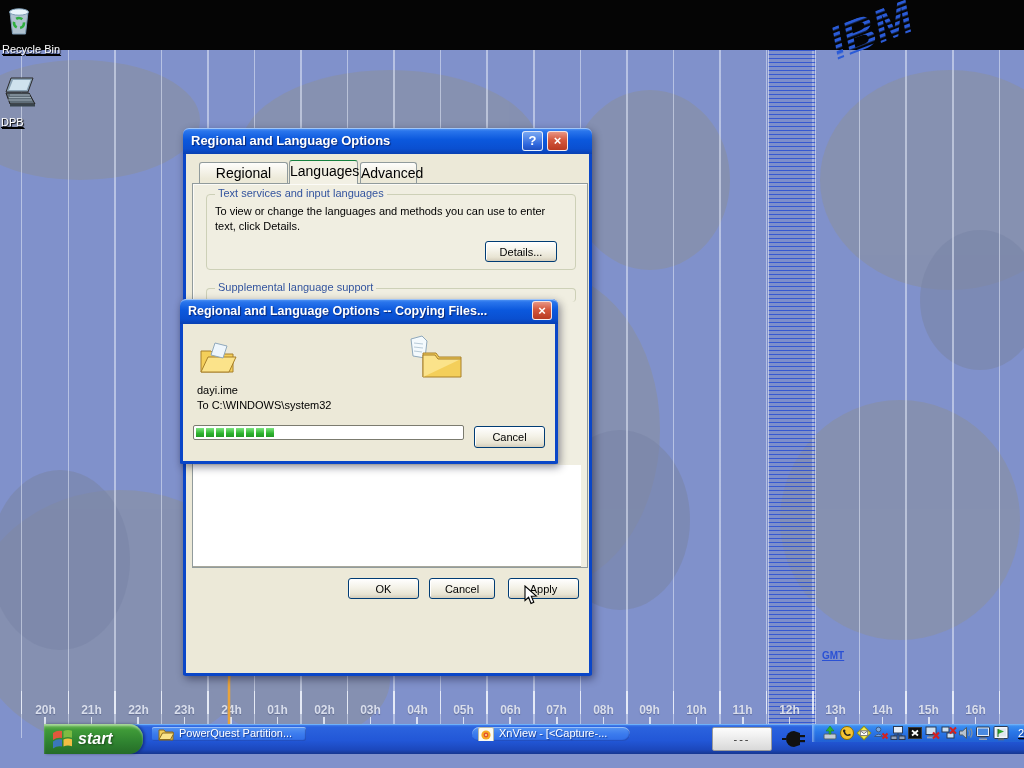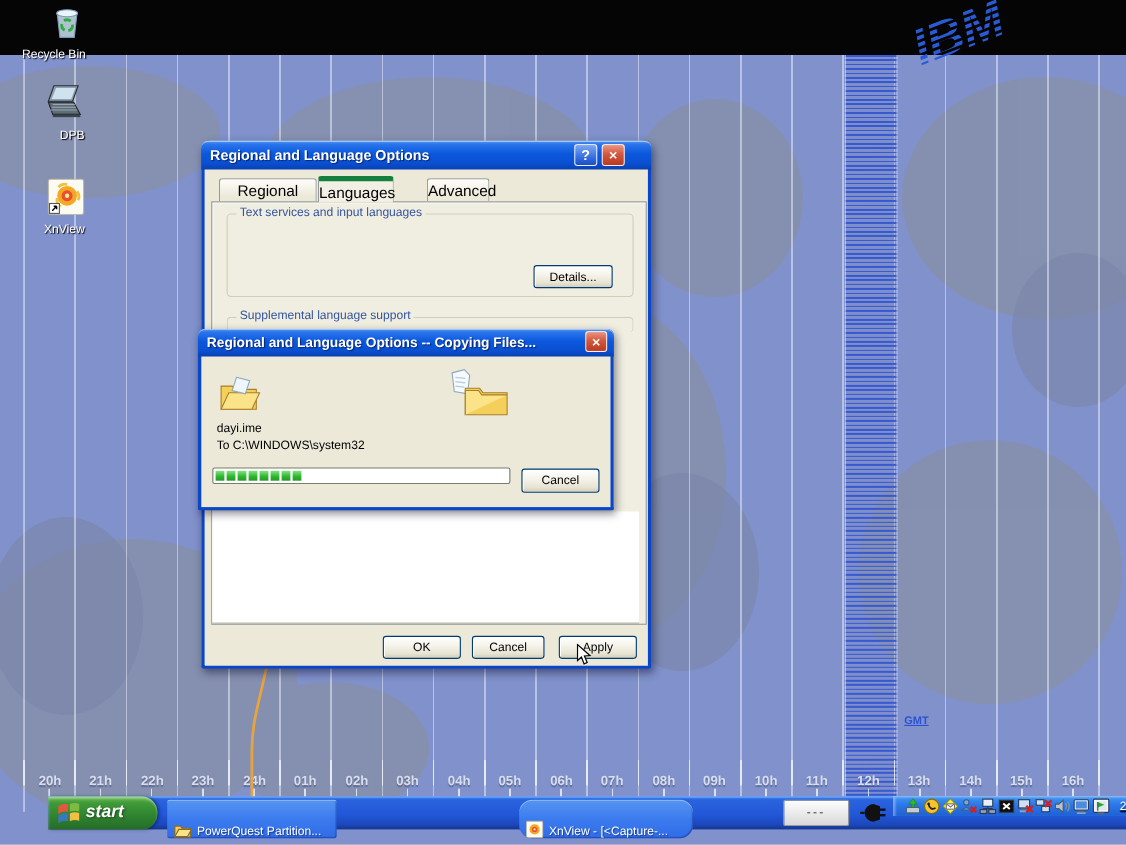--- a/index.html
+++ b/index.html
@@ -21,21 +21,21 @@
     background-image:repeating-linear-gradient(to right, rgba(240,244,252,.8) 0 1.5px, transparent 1.5px 46.55px); }
   .tz-ticks { position:absolute; left:44px; top:717px; width:960px; height:15px;
     background-image:repeating-linear-gradient(to right, rgba(240,244,252,.8) 0 1.5px, transparent 1.5px 46.55px); }
   .tz-label { position:absolute; top:703px; width:47px; text-align:center;
     font-size:12px; font-weight:bold; color:#d9deec; text-shadow:0 1px 1px rgba(60,70,110,.5); }
   .gmt { position:absolute; left:822px; top:650px; font-size:10px; font-weight:bold;
     color:#2b51d4; text-decoration:underline; }
   .now-line { position:absolute; left:0; top:0; }
 
   
-  .desk-icon { position:absolute; width:76px; text-align:right; }
+  .desk-icon { position:absolute; width:76px; text-align:left;text-decoration:underline; }
   .desk-icon .glyph { display:inline-block; }
   .desk-icon .lbl { display:block; margin-top:2px; font-size:11px; color:#fff;
     text-shadow:1px 1px 1px #000; }
 
   
   .win { position:absolute; border-left:3px solid #0a46c8; border-right:3px solid #0a46c8;
     border-bottom:3px solid #0a46c8; background:#ece9d8; border-radius:8px 8px 3px 3px;
     box-shadow:2px 3px 8px rgba(0,0,30,.45); }
   .titlebar { position:relative; height:26px; border-radius:6px 6px 0 0; margin:0 -3px;
     background:linear-gradient(180deg,#5a9cf5 0%, #2a75ec 12%, #0b58dd 45%, #0a4fd0 80%, #0940b2 100%);
@@ -50,21 +50,21 @@
 
   
   .xp-btn { position:absolute; border:1px solid #003c74; border-radius:3px;
     background:linear-gradient(180deg,#ffffff,#f4f2e8 45%,#e8e4d3 80%,#d4cdbb);
     font-size:11px; color:#000; text-align:center; box-shadow:inset 1px 1px 0 #fff; }
 
   
   .tab { position:absolute; height:21px; top:34px; border:1px solid #919b9c; border-bottom:none;
     border-radius:3px 3px 0 0; background:linear-gradient(180deg,#fefdfb,#ece9d8 80%);
     font-size:14px; text-align:center; line-height:20px; color:#000; }
-  .tab.active { top:32px; height:24px; background:#f2f0e4; border-top:5px solid #15803d; z-index:3;
+  .tab.active { top:32px; height:24px; background:#f2f0e4; border-top:1px solid #15803d; z-index:3;
     font-weight:normal; }
   .tab-page { position:absolute; border:1px solid #919b9c; background:#f0eee1;
     box-shadow:inset 1px 1px 0 #fcfbf7; }
   .groupbox { position:absolute; border:1px solid #cdd0b7; border-radius:4px; }
   .group-caption { position:absolute; top:-8px; left:8px; background:#f0eee1; padding:0 3px;
     font-size:11px; color:#33549e; }
   .body-text { position:absolute; font-size:11px; color:#000; line-height:15px; }
 
   
   .progress { position:absolute; height:15px; border:1px solid #7b7b6f; border-radius:2px;
@@ -74,24 +74,24 @@
   
   #taskbar { position:absolute; left:0; top:724px; width:1024px; height:30px;
     background:linear-gradient(180deg,#4f8df5 0%, #2b63de 10%, #2257d7 55%, #1c48bd 85%, #15368f 100%);
     box-shadow:inset 0 1px 0 #6fb0f8;margin-left:44px; }
   #start-btn { position:absolute; left:0; top:0; width:99px; height:30px;
     background:linear-gradient(180deg,#71bf59 0%, #3f9a38 20%, #2f8330 60%, #256c27 100%);
     border-radius:0 14px 14px 0; box-shadow:inset 0 2px 2px rgba(255,255,255,.4), 2px 0 3px rgba(0,0,40,.4);
     display:flex; align-items:center; }
   #start-btn .start-txt { font-size:16px; font-weight:bold; font-style:italic; color:#fff;
     text-shadow:1px 1px 2px #1c4a1a; margin-left:5px; }
-  .tb-btn { position:absolute; top:3px; height:35px; border-radius:2px;
+  .tb-btn { position:absolute; top:3px; height:14px; border-radius:2px;
     background:linear-gradient(180deg,#5695f2 0%, #3b7bee 50%, #2f6ce6 100%);
     box-shadow:inset 0 1px 0 rgba(255,255,255,.4), inset -1px -1px 1px rgba(0,0,90,.3);
-    display:flex; align-items:flex-end; gap:5px; padding:0 6px; overflow:hidden; }
+    display:flex; align-items:flex-start; gap:5px; padding:0 6px; overflow:hidden; }
   .tb-btn .tb-lbl { font-size:11px; color:#fff; white-space:nowrap; text-shadow:1px 1px 1px rgba(0,20,90,.6); }
   #lang-band { position:absolute; left:668px; top:3px; width:60px; height:24px;
     background:linear-gradient(180deg,#fdfdfd,#d9d9d9); border:1px solid #9a9a9a; border-radius:2px;
     font-size:11px; color:#333; text-align:center; line-height:22px; letter-spacing:2px; }
   #tray { position:absolute; left:768px; top:0; width:256px; height:18px;
     background:linear-gradient(180deg,#3f95f4 0%, #2a77e8 45%, #1f5fd4 100%);
     box-shadow:inset 2px 1px 2px rgba(255,255,255,.35); display:flex; align-items:center;text-decoration:underline; }
   .tray-ico { width:16px; height:16px; margin-left:1px; flex:0 0 auto; }
   #clock { font-size:11px; color:#fff; margin-left:8px; text-shadow:1px 1px 1px rgba(0,20,90,.6); }
 
@@ -180,51 +180,38 @@
         <polygon points="10,2 32,2 27,16 5,16" fill="#8aa2b5" stroke="#2b2b2b"></polygon>
         <polygon points="12,4 29.5,4 25.7,14 8,14" fill="#cfe2ee"></polygon>
         <path d="M5 17 L28 17 L34 28 L9 28 Z" fill="#5f6d78" stroke="#222"></path>
         <path d="M9 19 L29 19 M8 21.5 L30 21.5 M7 24 L31 24" stroke="#9aa8b2" stroke-width="1"></path>
         <rect x="9" y="28" width="25" height="2.5" fill="#39444c"></rect>
       </svg>
     </span>
     <span class="lbl">DPB</span>
   </div>
 
-  <div class="desk-icon" style="left:1px; top:162px;">
-    <span class="glyph">
-      <svg width="34" height="34" viewBox="0 0 34 34">
-        <rect x="1" y="1" width="32" height="32" rx="2" fill="#fbfbf2" stroke="#b9b9a8"></rect>
-        <circle cx="18" cy="16" r="9" fill="#f6a823"></circle>
-        <circle cx="18" cy="16" r="5" fill="#e3512e"></circle>
-        <circle cx="18" cy="16" r="2" fill="#fbe9a0"></circle>
-        <path d="M10 8 q4-4 8-2 M27 12 q3 4 1 8 M12 26 q-4-3-3-8" stroke="#f0c040" stroke-width="2.5" fill="none"></path>
-        <rect x="2" y="23" width="9" height="9" fill="#fff" stroke="#555"></rect>
-        <path d="M4.5 29.5 L8.5 25.5 M8.5 25.5 L8.5 28.2 M8.5 25.5 L5.8 25.5" stroke="#000" stroke-width="1.3" fill="none"></path>
-      </svg>
-    </span>
-    <span class="lbl" style="color:#fff">XnView</span>
-  </div>
-
-  <div class="win" style="left:183px; top:128px; width:409px; height:480px;">
+
+  <div class="win" style="left:183px; top:128px; width:409px; height:548px;">
     <div class="titlebar">
       <span class="ttl">Regional and Language Options</span>
       <span class="cap-btn cap-help" style="right:49px;">?</span>
       <span class="cap-btn cap-close" style="right:24px;">×</span>
     </div>
 
     <div class="tab" style="left:13px; width:89px;">Regional Options</div>
     <div class="tab active" style="left:103px; width:69px;">Languages</div>
-    <div class="tab" style="left:186px; width:57px;margin-left:16px;">Advanced</div>
+    <div class="tab" style="left:158px; width:57px;margin-left:16px;">Advanced</div>
 
     <div class="tab-page" style="left:6px; top:55px; width:396px; height:385px;"></div>
 
     <div class="groupbox" style="left:20px; top:66px; width:370px; height:76px;">
       <span class="group-caption">Text services and input languages</span>
     </div>
+    <div class="body-text" style="left:29px; top:76px; width:352px;">To view or change the languages and methods you can use to enter text, click Details.</div>
     <button class="xp-btn" style="left:299px; top:113px; width:72px; height:21px;">Details...</button>
 
     <div class="groupbox" style="left:20px; top:160px; width:370px; height:14px; border-bottom:none;">
       <span class="group-caption">Supplemental language support</span>
     </div>
 
     <div class="white-region" style="left:7px; top:337px; width:388px; height:102px;"></div>
 
     <button class="xp-btn" style="left:162px; top:450px; width:71px; height:21px;">OK</button>
     <button class="xp-btn" style="left:243px; top:450px; width:66px; height:21px;">Cancel</button>

